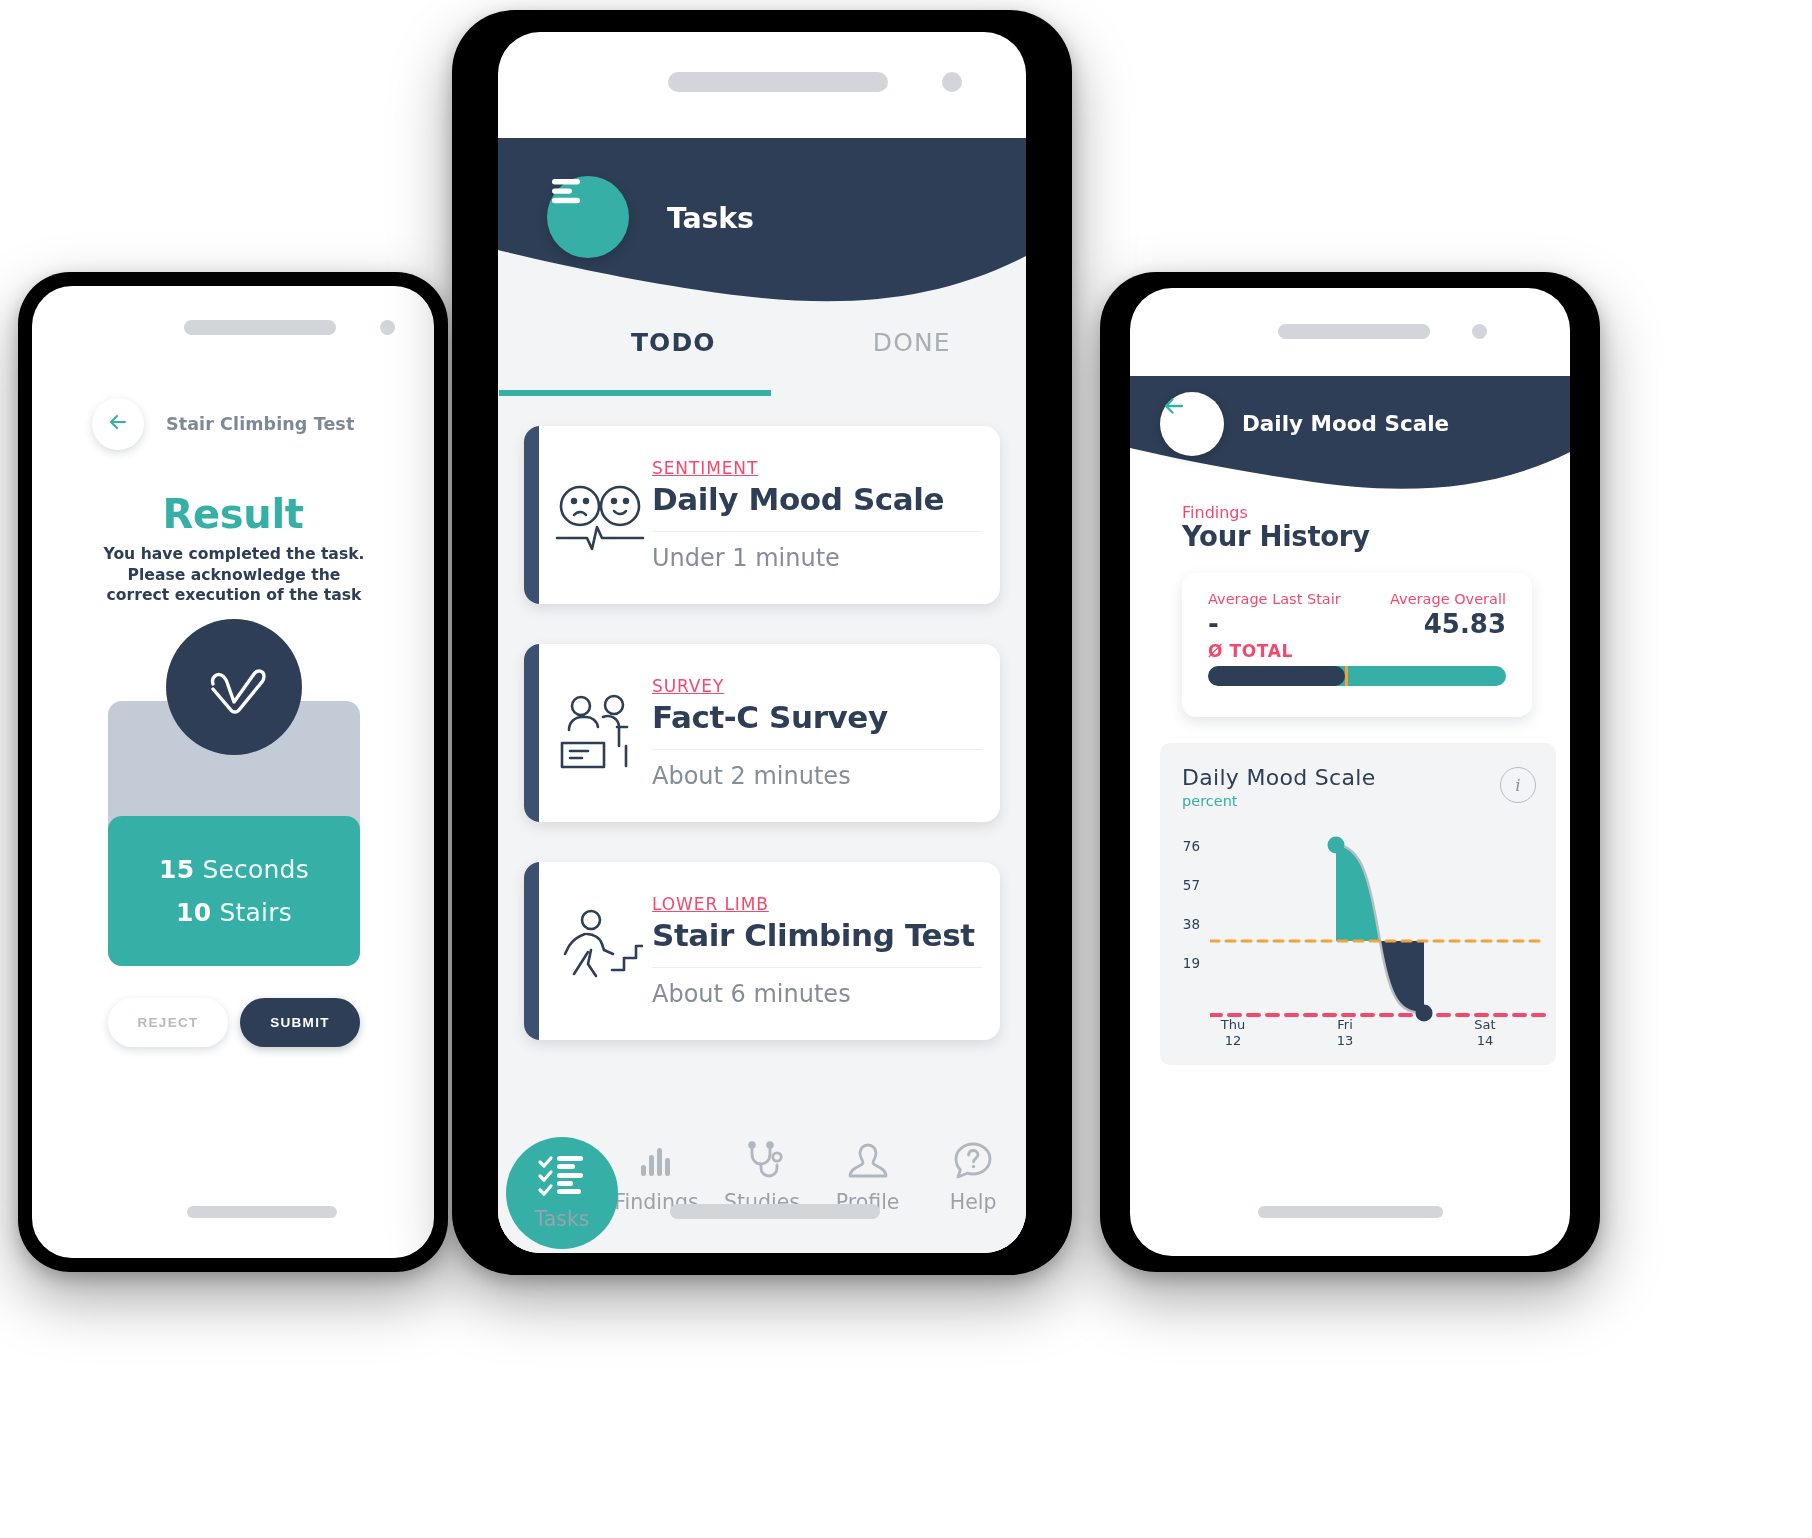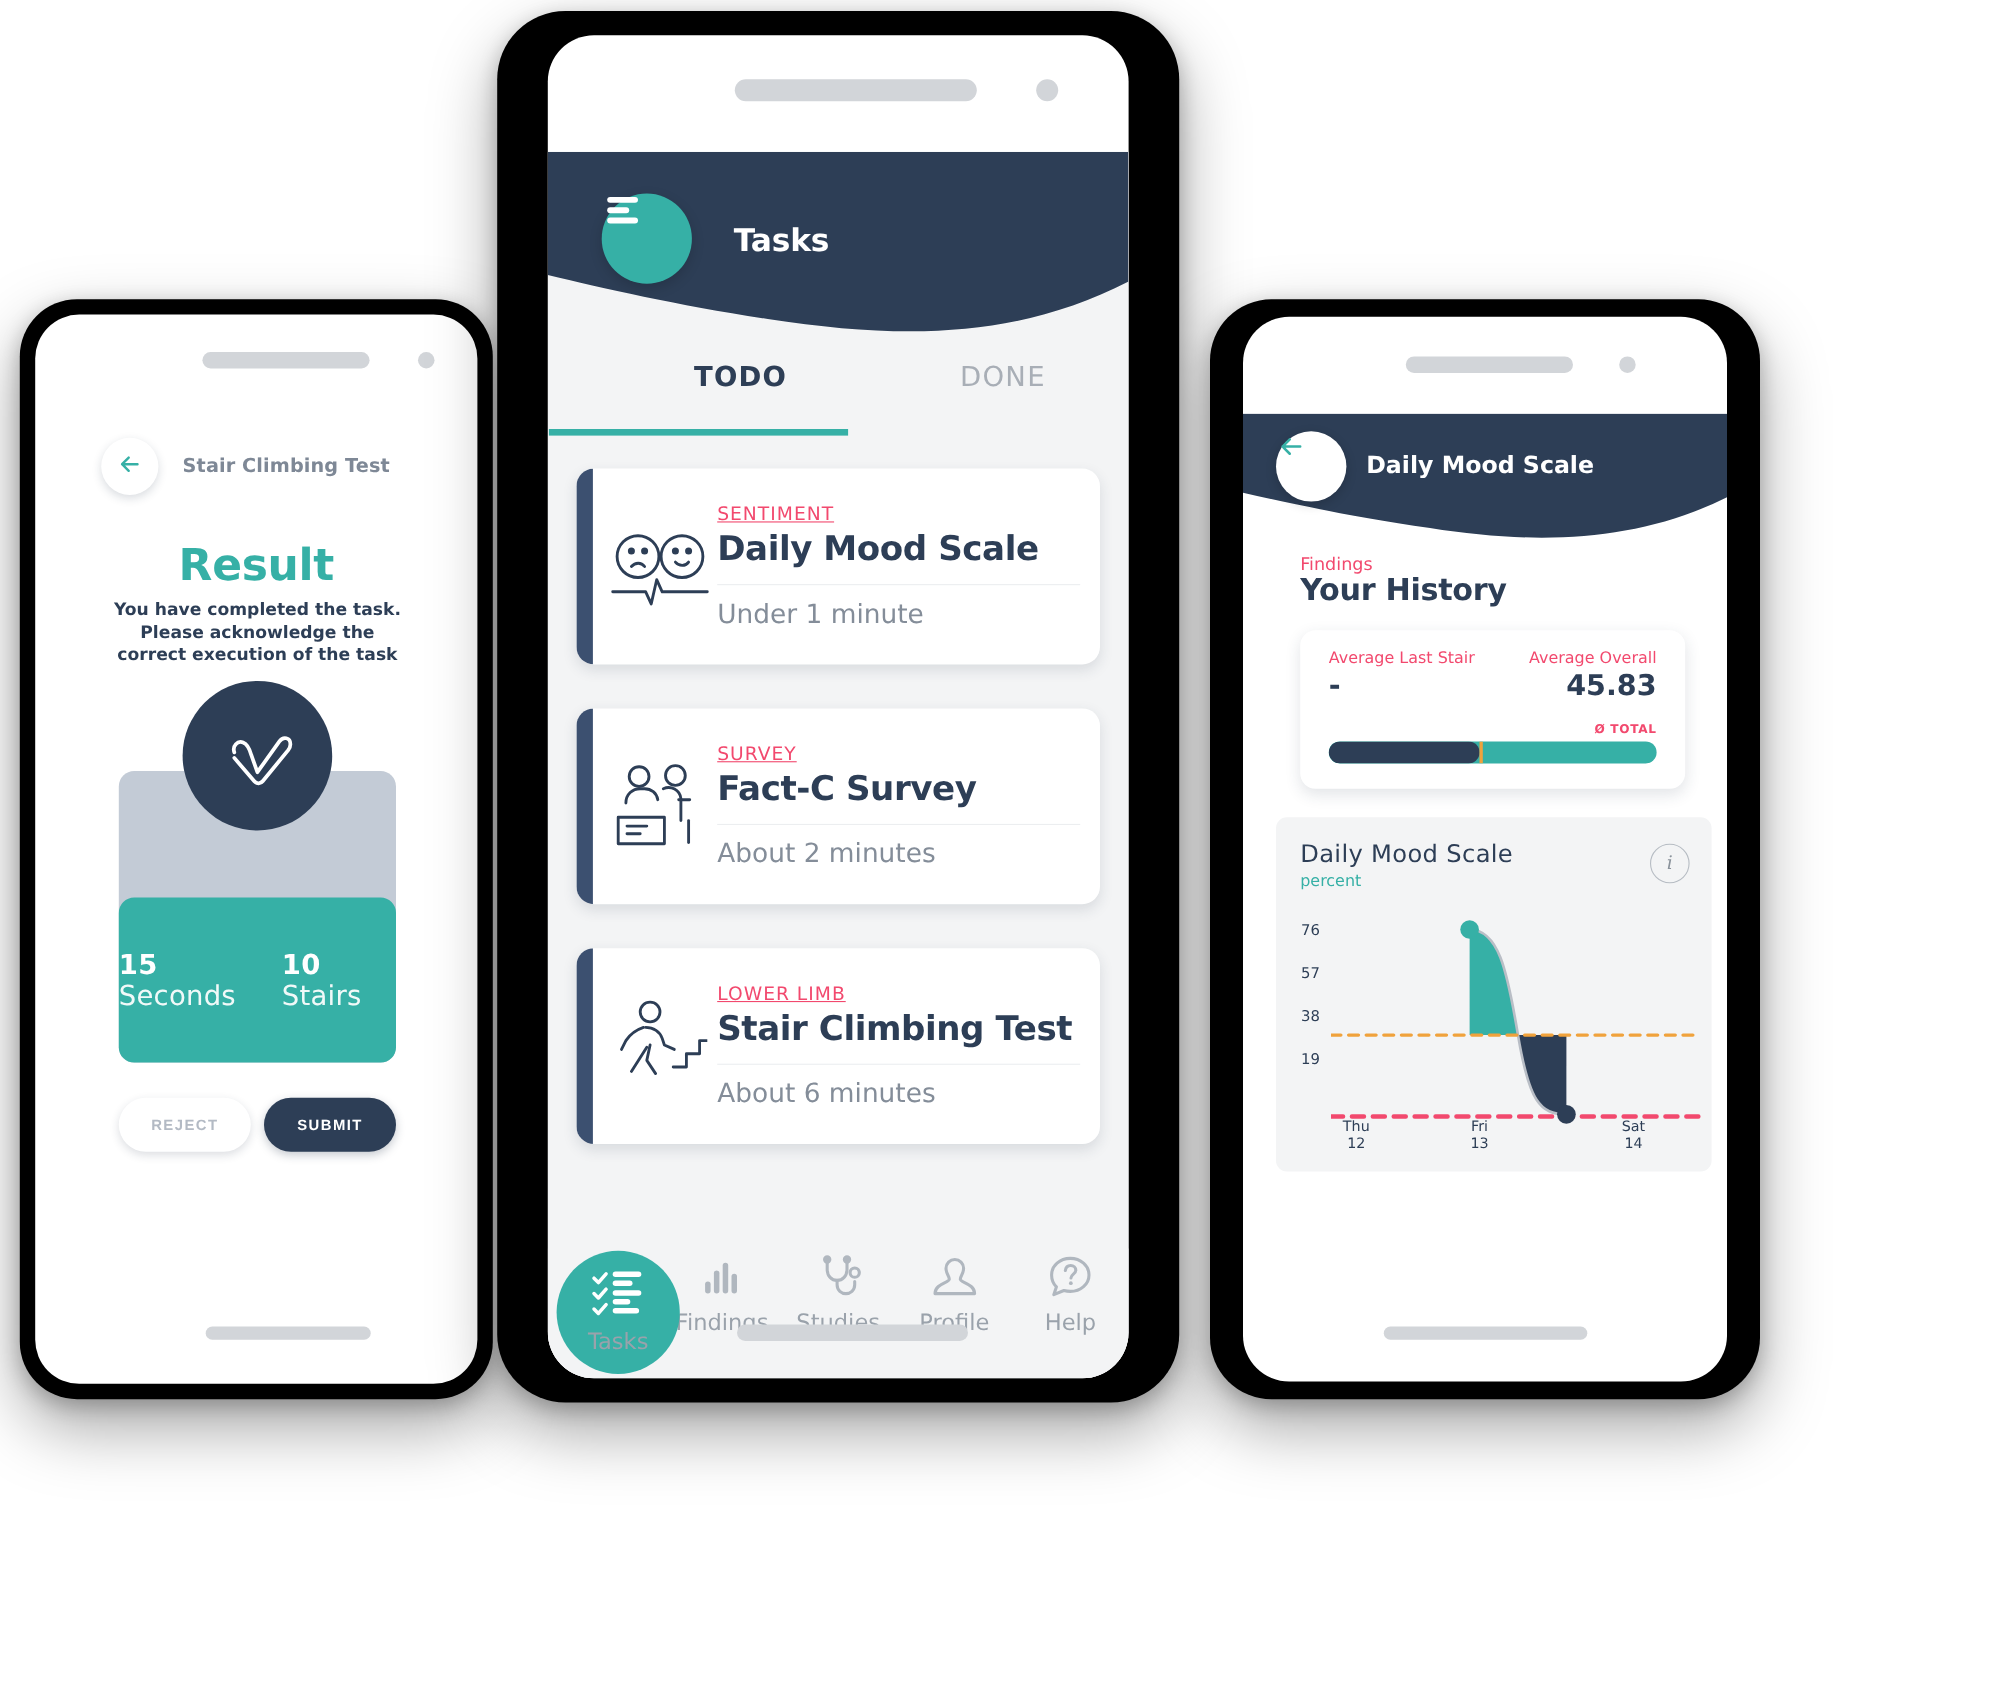--- a/index.html
+++ b/index.html
@@ -63,21 +63,21 @@
     font-size: 15.6px; font-weight: 700; color: #2d3e56; line-height: 1.32;
   }
 
   .l-card-grey {
     position: absolute; left: 76px; top: 415px; width: 252px; height: 265px;
     background: #c3cbd6; border-radius: 14px;
   }
   .l-card-teal {
     position: absolute; left: 76px; top: 530px; width: 252px; height: 150px;
     background: #36b0a6; border-radius: 14px;
-    display: flex; flex-direction: row; align-items: center; justify-content: center; gap: 14px;
+    display: flex; flex-direction: column; align-items: center; justify-content: center; gap: 14px;
   }
   .l-metric { color: #ffffff; font-size: 25px; letter-spacing: .2px; }
   .l-metric b { font-weight: 800; }
   .l-metric span { font-weight: 400; opacity: .93; }
 
   .l-check-circle {
     position: absolute; left: 134px; top: 333px; width: 136px; height: 136px;
     background: #2d3e56; border-radius: 50%;
     display: flex; align-items: center; justify-content: center;
   }
@@ -168,21 +168,21 @@
   .r-avg-card {
     position: absolute; left: 52px; top: 285px; width: 350px; height: 144px;
     background: #fff; border-radius: 14px; box-shadow: 0 5px 14px rgba(40,55,75,0.13);
     padding: 18px 26px 0 26px;
   }
   .r-avg-row { display: flex; justify-content: space-between; }
   .r-avg-lbl { font-size: 14.5px; color: #f2496e; }
   .r-avg-val-row { display: flex; justify-content: space-between; align-items: baseline; margin-top: 2px; }
   .r-avg-val { font-size: 26px; font-weight: 800; color: #2d3e56; }
   .r-avg-val.dash { font-size: 26px; font-weight: 800; color: #2d3e56; }
-  .r-total-lbl { text-align: right; font-size: 11px; font-weight: 800; color: #f2496e; letter-spacing: .6px; margin-top: 17px; }
+  .r-total-lbl { text-align: left; font-size: 17px; font-weight: 800; color: #f2496e; letter-spacing: .6px; margin-top: 2px; }
   .r-bar-track { position: relative; height: 20px; border-radius: 10px; background: #36b0a6; margin-top: 5px; overflow: hidden; }
   .r-bar-fill { position: absolute; left: 0; top: 0; height: 100%; background: #2d3e56; border-radius: 10px; }
   .r-bar-marker { position: absolute; top: 0; width: 3px; height: 100%; background: #f0a23c; }
 
   .r-chart-card {
     position: absolute; left: 30px; top: 455px; width: 396px; height: 322px;
     background: #f3f4f5; border-radius: 10px;
   }
   .r-chart-title { position: absolute; left: 22px; top: 22px; font-size: 22px; color: #2d3e56; letter-spacing: .3px; }
   .r-chart-unit { position: absolute; left: 22px; top: 50px; font-size: 14.5px; color: #36b0a6; }

